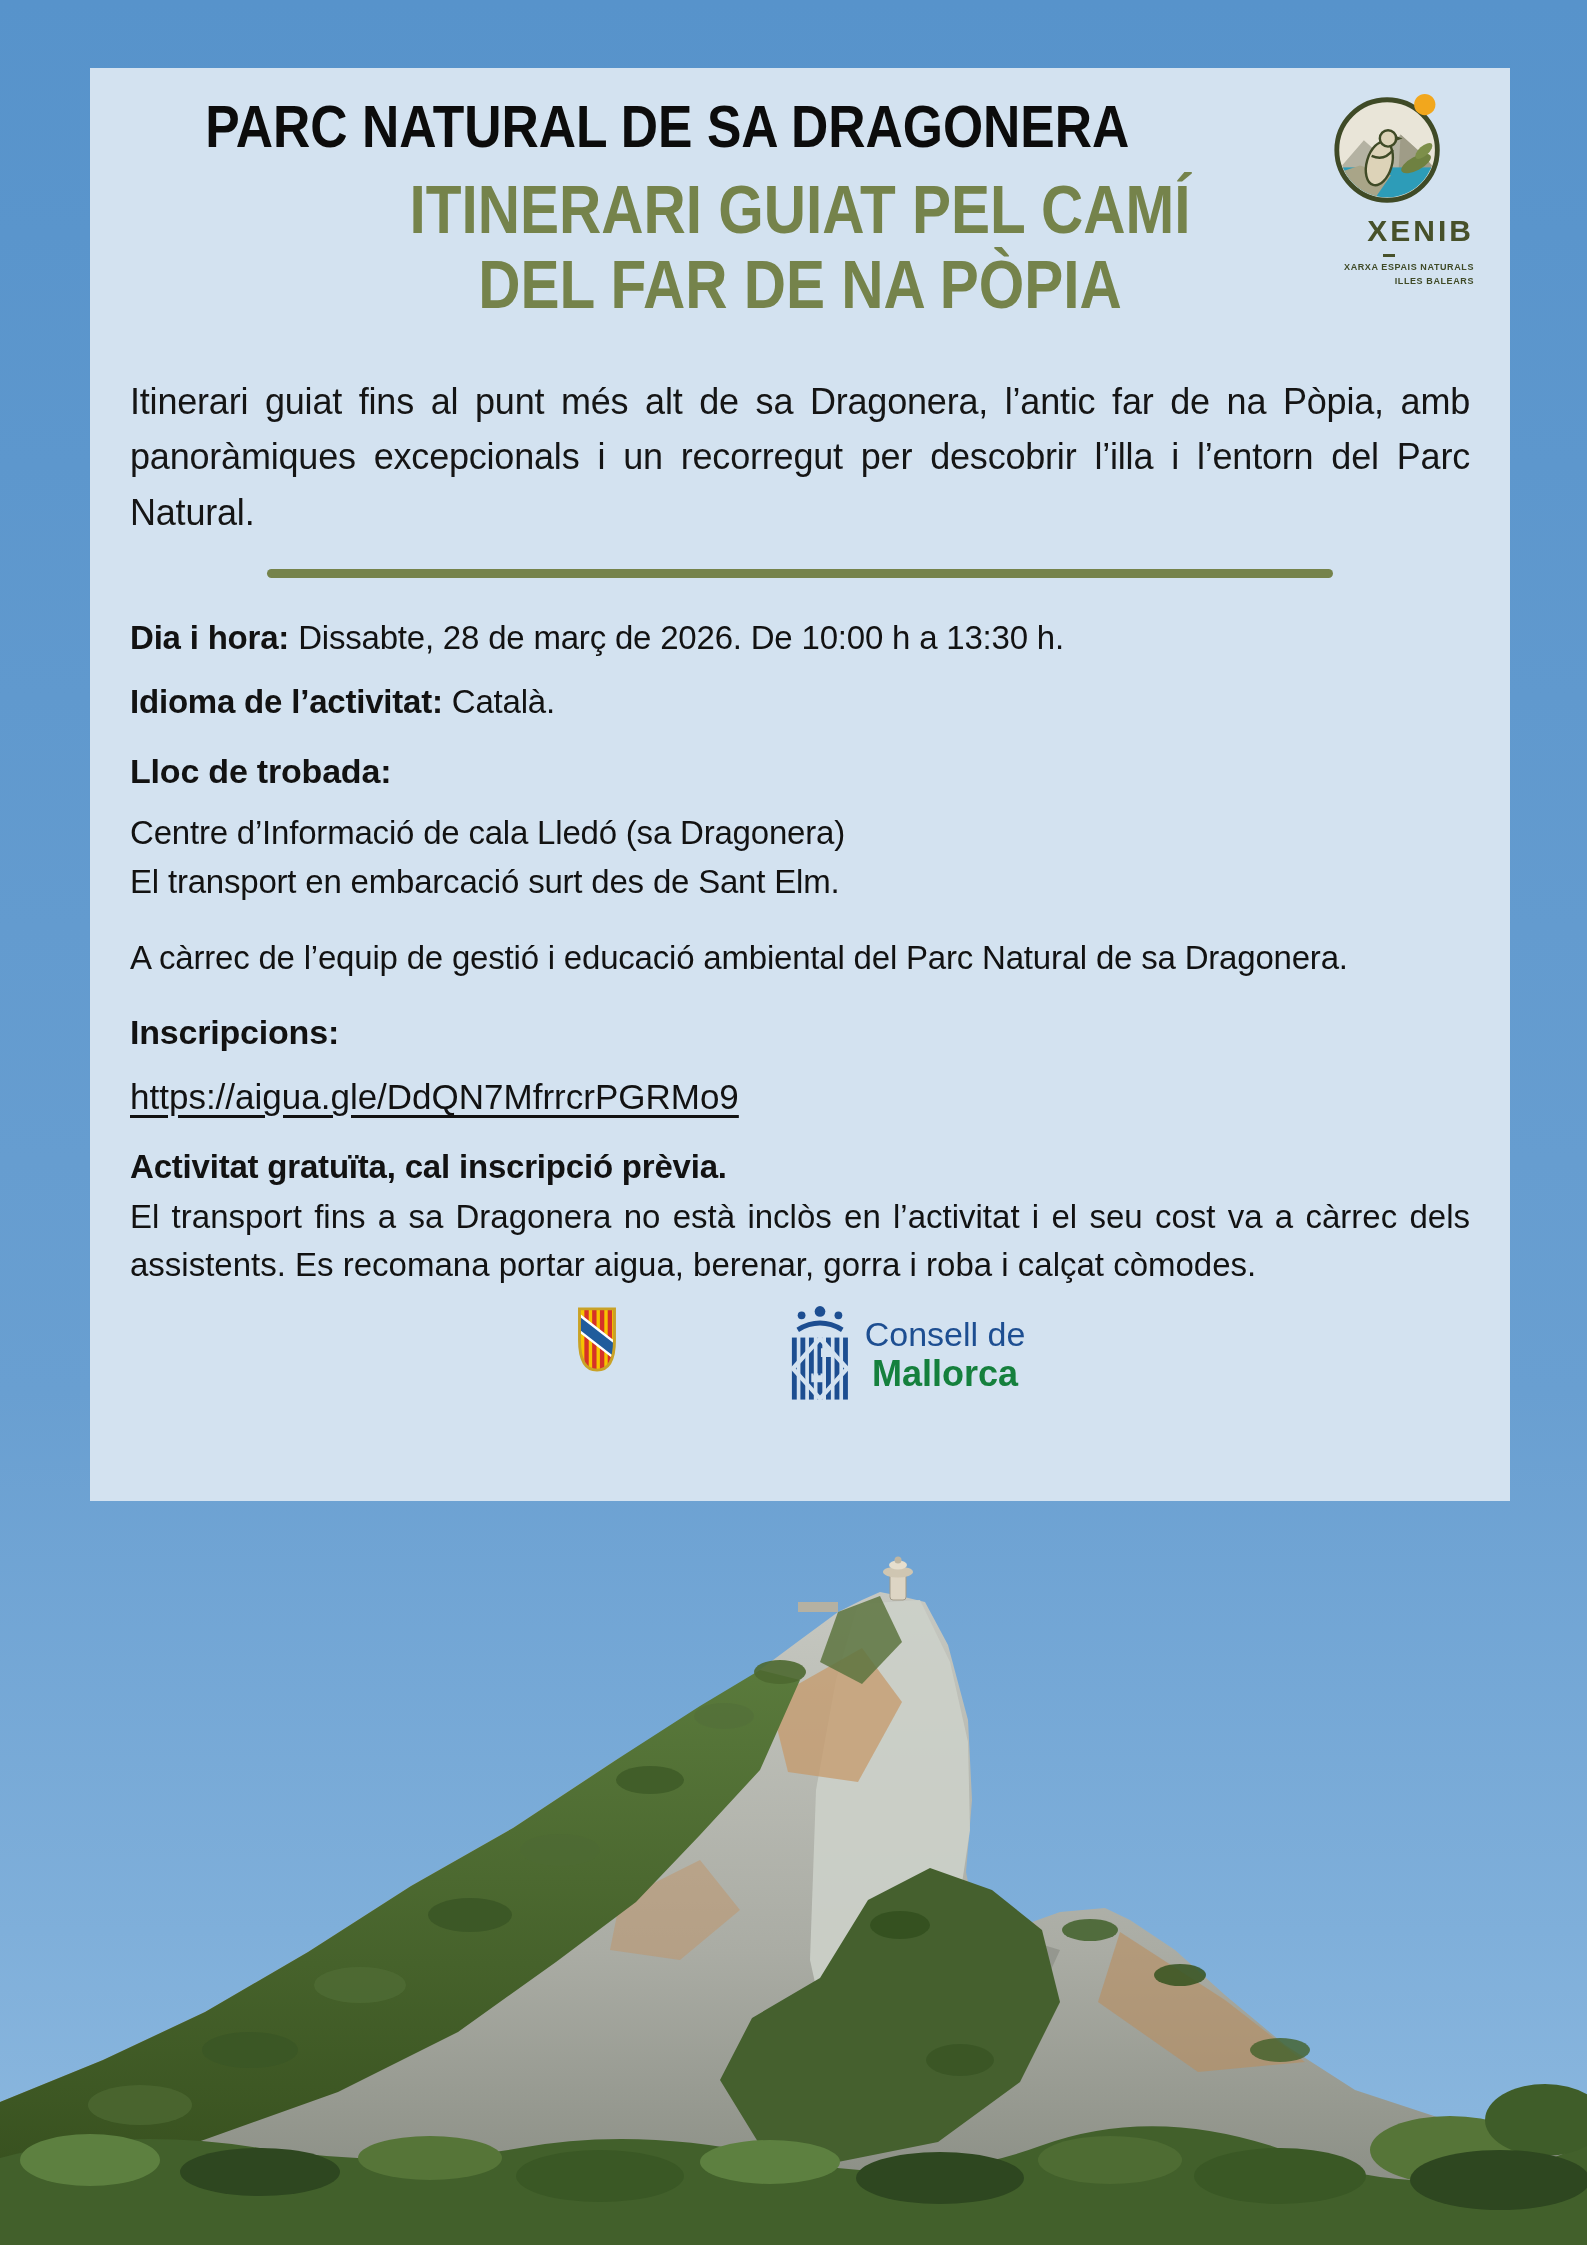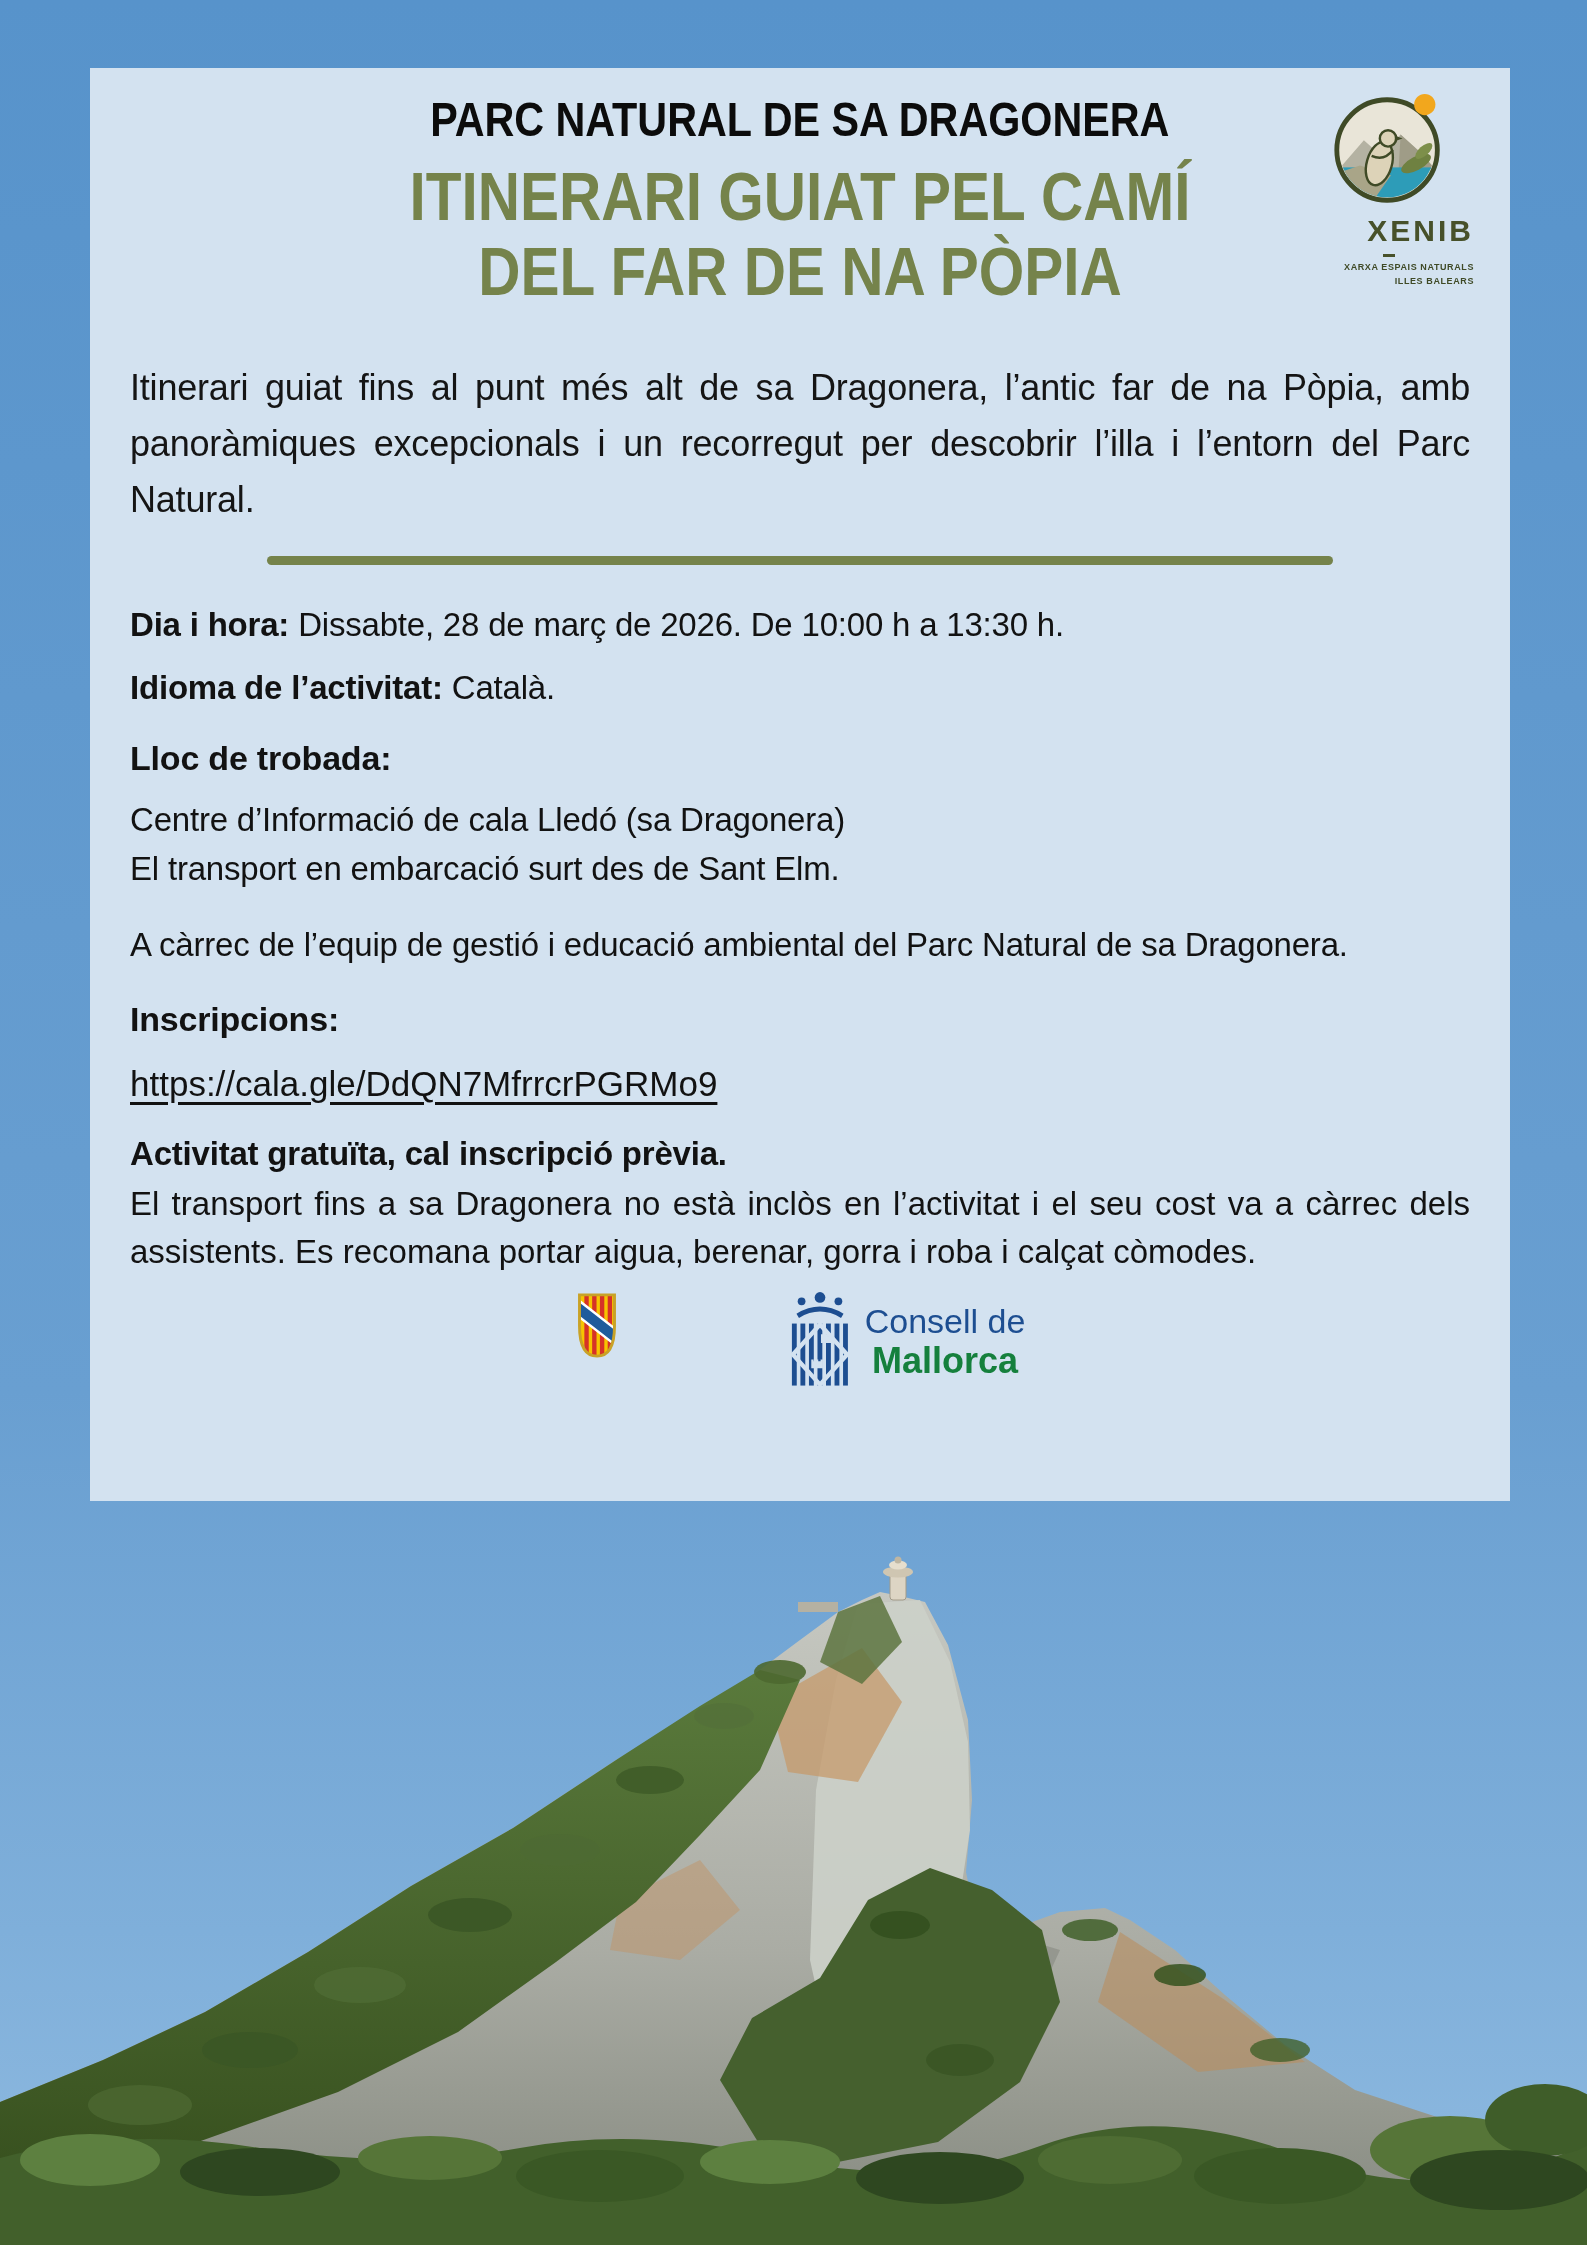--- a/index.html
+++ b/index.html
@@ -9,21 +9,21 @@
   }
   .photo{position:absolute;inset:0;width:1587px;height:2245px;display:block;}
 
   
   .card{
     position:absolute;left:90px;top:68px;width:1420px;height:1433px;
     background:#d3e2f0;box-sizing:border-box;padding:0 40px;overflow:hidden;
   }
   .condense{display:inline-block;transform:scaleX(.86);transform-origin:50% 50%;white-space:nowrap;}
 
-  .park-title{margin-top:26px;text-align:center;font-weight:bold;font-size:48px;
+  .park-title{margin-top:26px;font-weight:bold;font-size:60px;
     line-height:1.1;color:#0c0c0c;letter-spacing:0;}
   .event-title{margin-top:12px;text-align:center;font-weight:bold;font-size:68px;
     line-height:1.1;color:#75834b;}
 
   
   .xenib{position:absolute;top:24px;right:36px;width:170px;text-align:right;}
   .xenib svg{display:block;margin:0 auto;}
   .xenib-name{margin-top:6px;font-size:30px;font-weight:bold;letter-spacing:3px;color:#47512a;}
   .xenib-dash{width:12px;height:3px;background:#47512a;margin:6px auto 4px;}
   .xenib-sub{font-size:9px;font-weight:bold;letter-spacing:.6px;color:#3f4a26;line-height:1.5;}
@@ -191,21 +191,21 @@
   </div>
   <div class="info lbl row-lloc">Lloc de trobada:</div>
   <div class="info meeting">
     <div>Centre d’Informació de cala Lledó (sa Dragonera)</div>
     <div>El transport en embarcació surt des de Sant Elm.</div>
   </div>
   <div class="info organizer">A càrrec de l’equip de gestió i educació ambiental del Parc Natural de sa Dragonera.</div>
 
   <div class="info lbl row-insc">Inscripcions:</div>
   <div class="link-line">
-    <a href="#">https://cala.gle/DdQN7MfrrcrPGRMo9</a>
+    <a href="#">https://aigua.gle/DdQN7MfrrcrPGRMo9</a>
   </div>
   <div class="info lbl row-free">Activitat gratuïta, cal inscripció prèvia.</div>
   <div class="transport">El transport fins a sa Dragonera no està inclòs en l’activitat i el seu cost va a càrrec dels assistents. Es recomana portar aigua, berenar, gorra i roba i calçat còmodes.</div>
 
   <div class="logos">
 
     <div class="conselleria">
       <svg width="44" height="70" viewBox="0 0 44 72">
         <defs>
             <clipPath id="sh">

